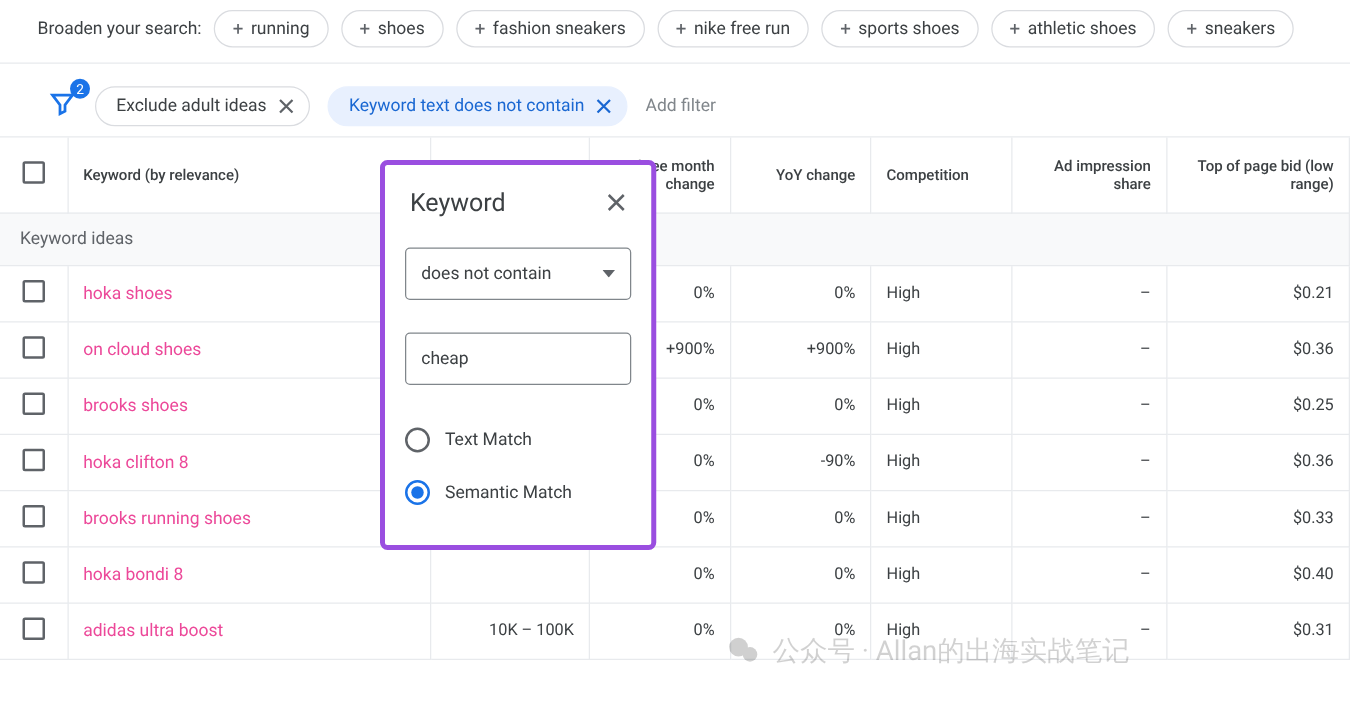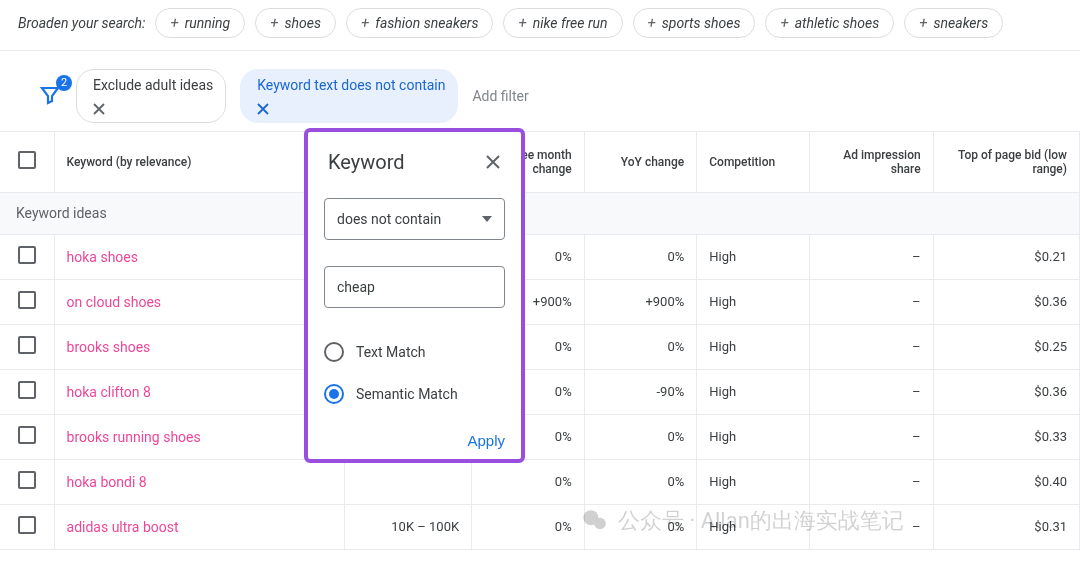--- a/index.html
+++ b/index.html
@@ -10,23 +10,22 @@
     background: #fff;
     width: 1080px;
     overflow: hidden;
   }
 
   
   .broaden-row {
     display: flex;
     align-items: center;
     gap: 10px;
-    padding: 8px 18px 12px;
+    padding: 8px 30px 12px;
     border-bottom: 1px solid #e8eaed;
-    font-style: italic;
   }
   .broaden-label { color: #3c4043; font-size: 14px; }
   .chip {
     display: inline-flex;
     align-items: center;
     gap: 6px;
     border: 1px solid #dadce0;
     border-radius: 16px;
     padding: 5px 14px;
     font-size: 14px;
@@ -55,29 +54,29 @@
     font-size: 11px;
     width: 16px;
     height: 16px;
     border-radius: 50%;
     display: flex;
     align-items: center;
     justify-content: center;
   }
   .pill {
     display: inline-flex;
+    align-items: center;
     gap: 10px;
     border: 1px solid #dadce0;
     border-radius: 18px;
     padding: 7px 12px 7px 16px;
     font-size: 14px;
     color: #3c4043;
     background: #fff;
     cursor: pointer;
-    flex-direction: column;
   }
   .pill.active {
     background: #e8f0fe;
     border-color: #e8f0fe;
     color: #1967d2;
   }
   .pill .x { color: #5f6368; font-size: 13px; cursor: pointer; }
   .pill.active .x { color: #1967d2; }
   .add-filter { color: #80868b; font-size: 14px; cursor: pointer; }
 
@@ -387,23 +386,20 @@
     <span>cheap</span>
   </div>
   <div class="radio-row">
     <span class="radio"></span>
     <span>Text Match</span>
   </div>
   <div class="radio-row">
     <span class="radio selected"></span>
     <span>Semantic Match</span>
   </div>
-  <div class="apply-row">
-    <button class="apply-btn">Apply</button>
-  </div>
 </div>
 
 <div class="watermark">
   <svg class="wechat-ico" viewBox="0 0 36 36" fill="#000">
       <circle cx="13" cy="14" r="9"></circle>
       <circle cx="24" cy="21" r="7"></circle>
     </svg>
   <span>公众号 · Allan的出海实战笔记</span>
 </div>
 

